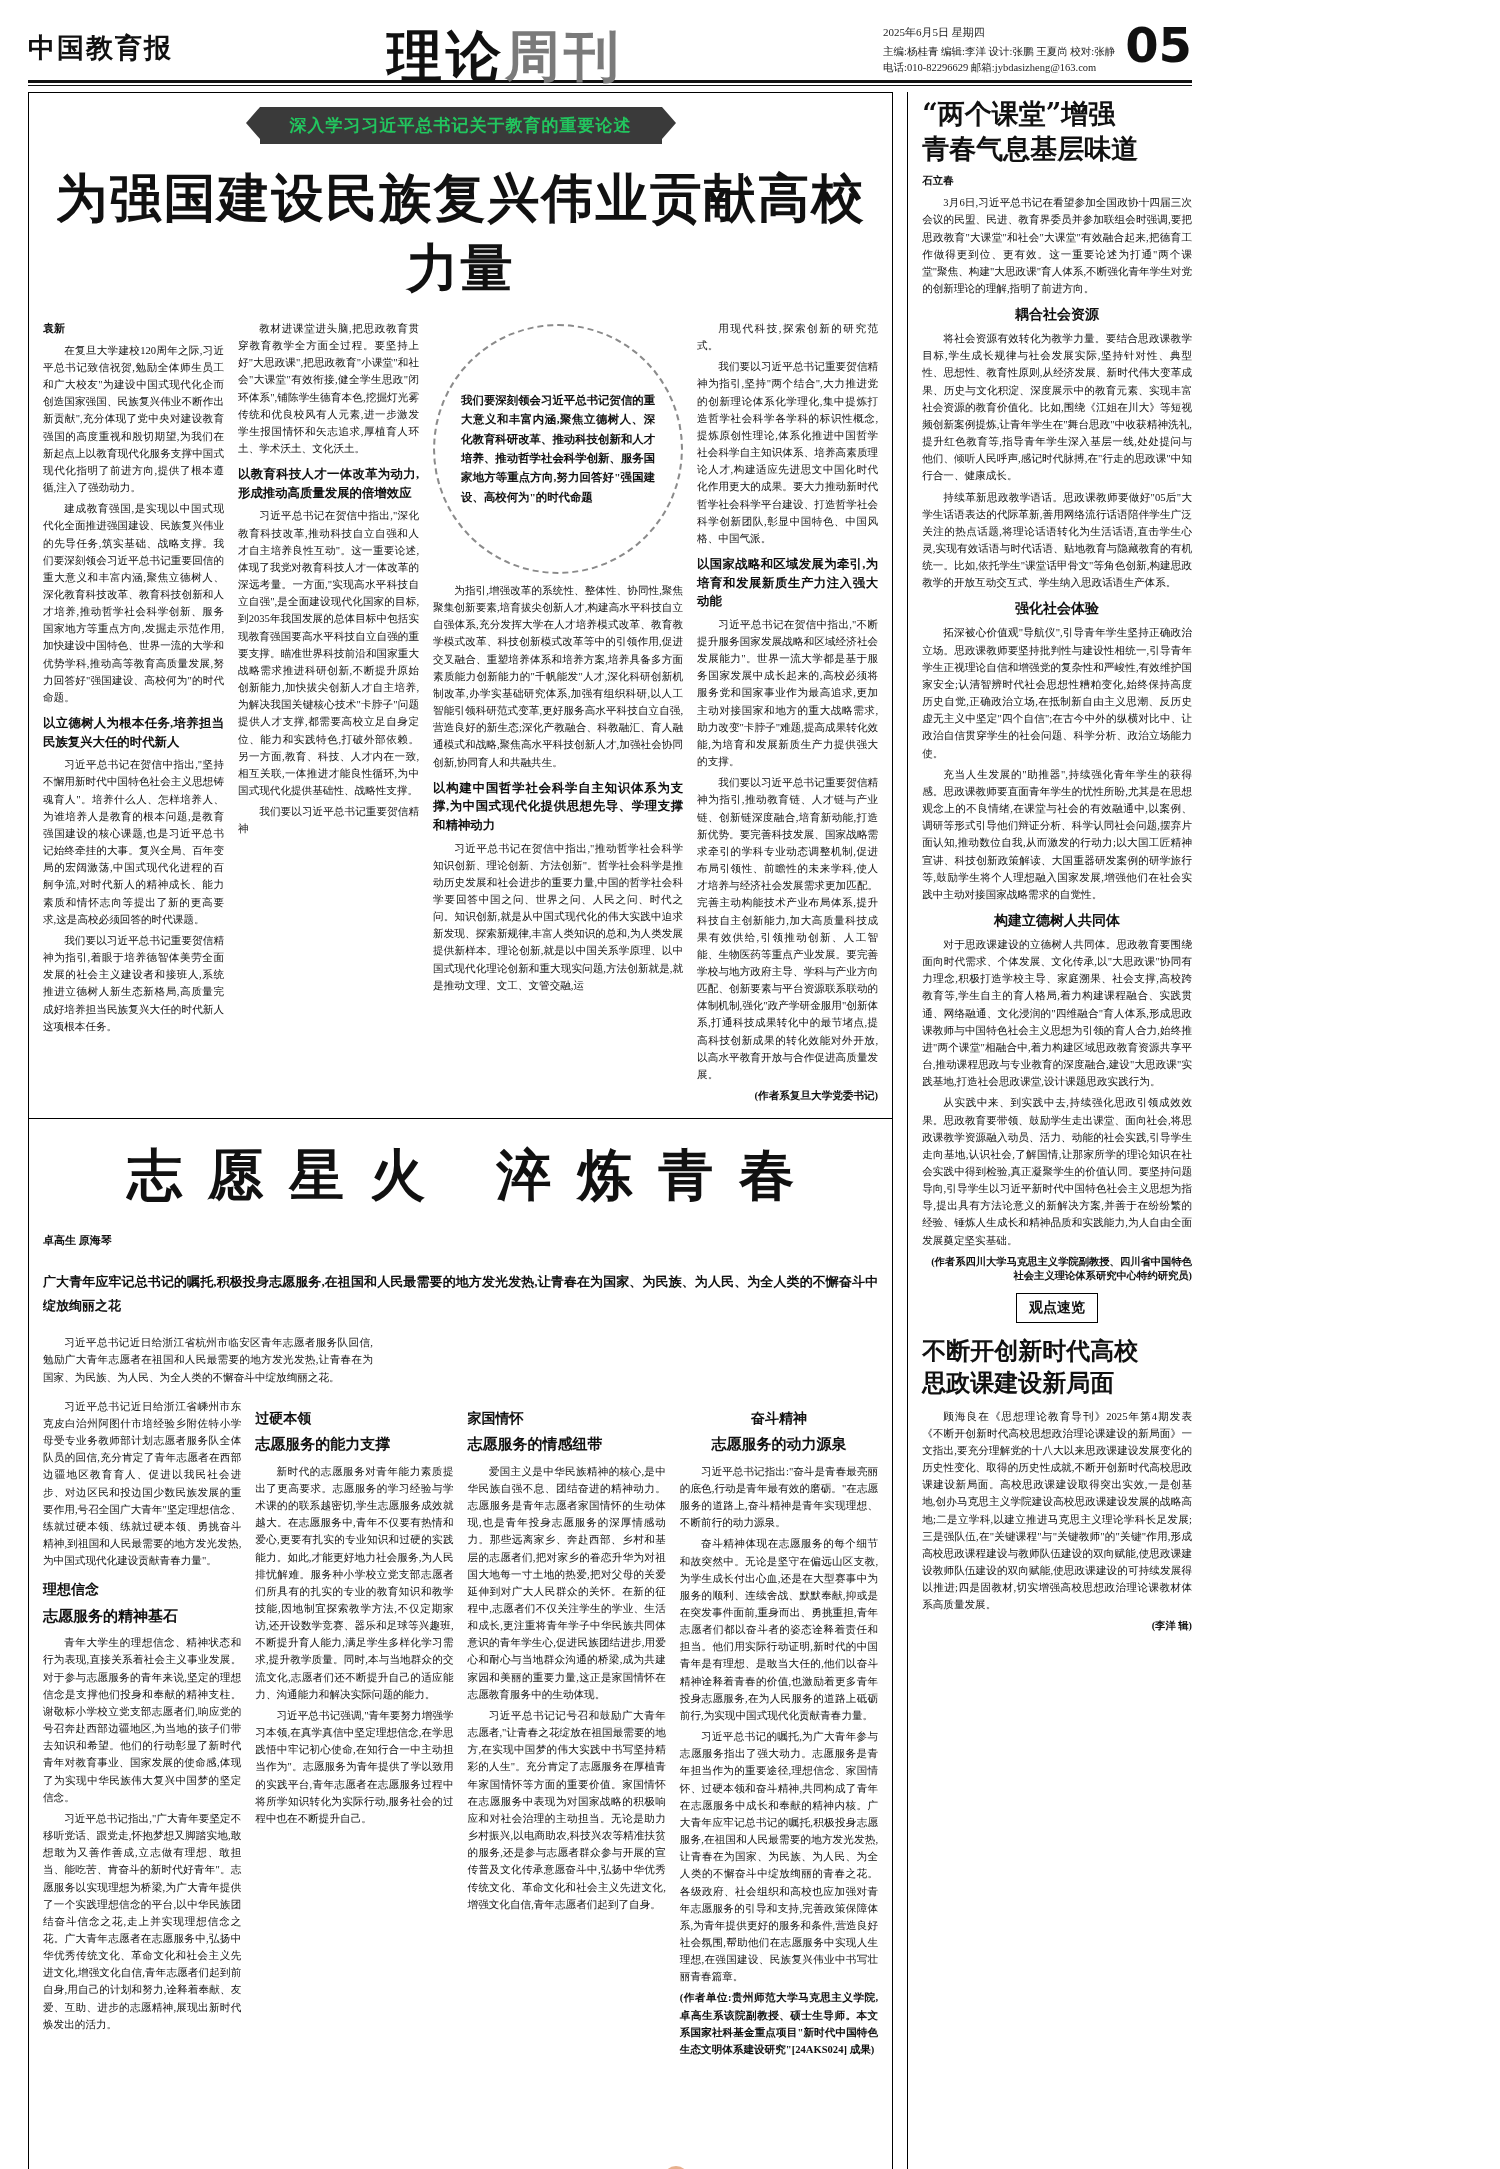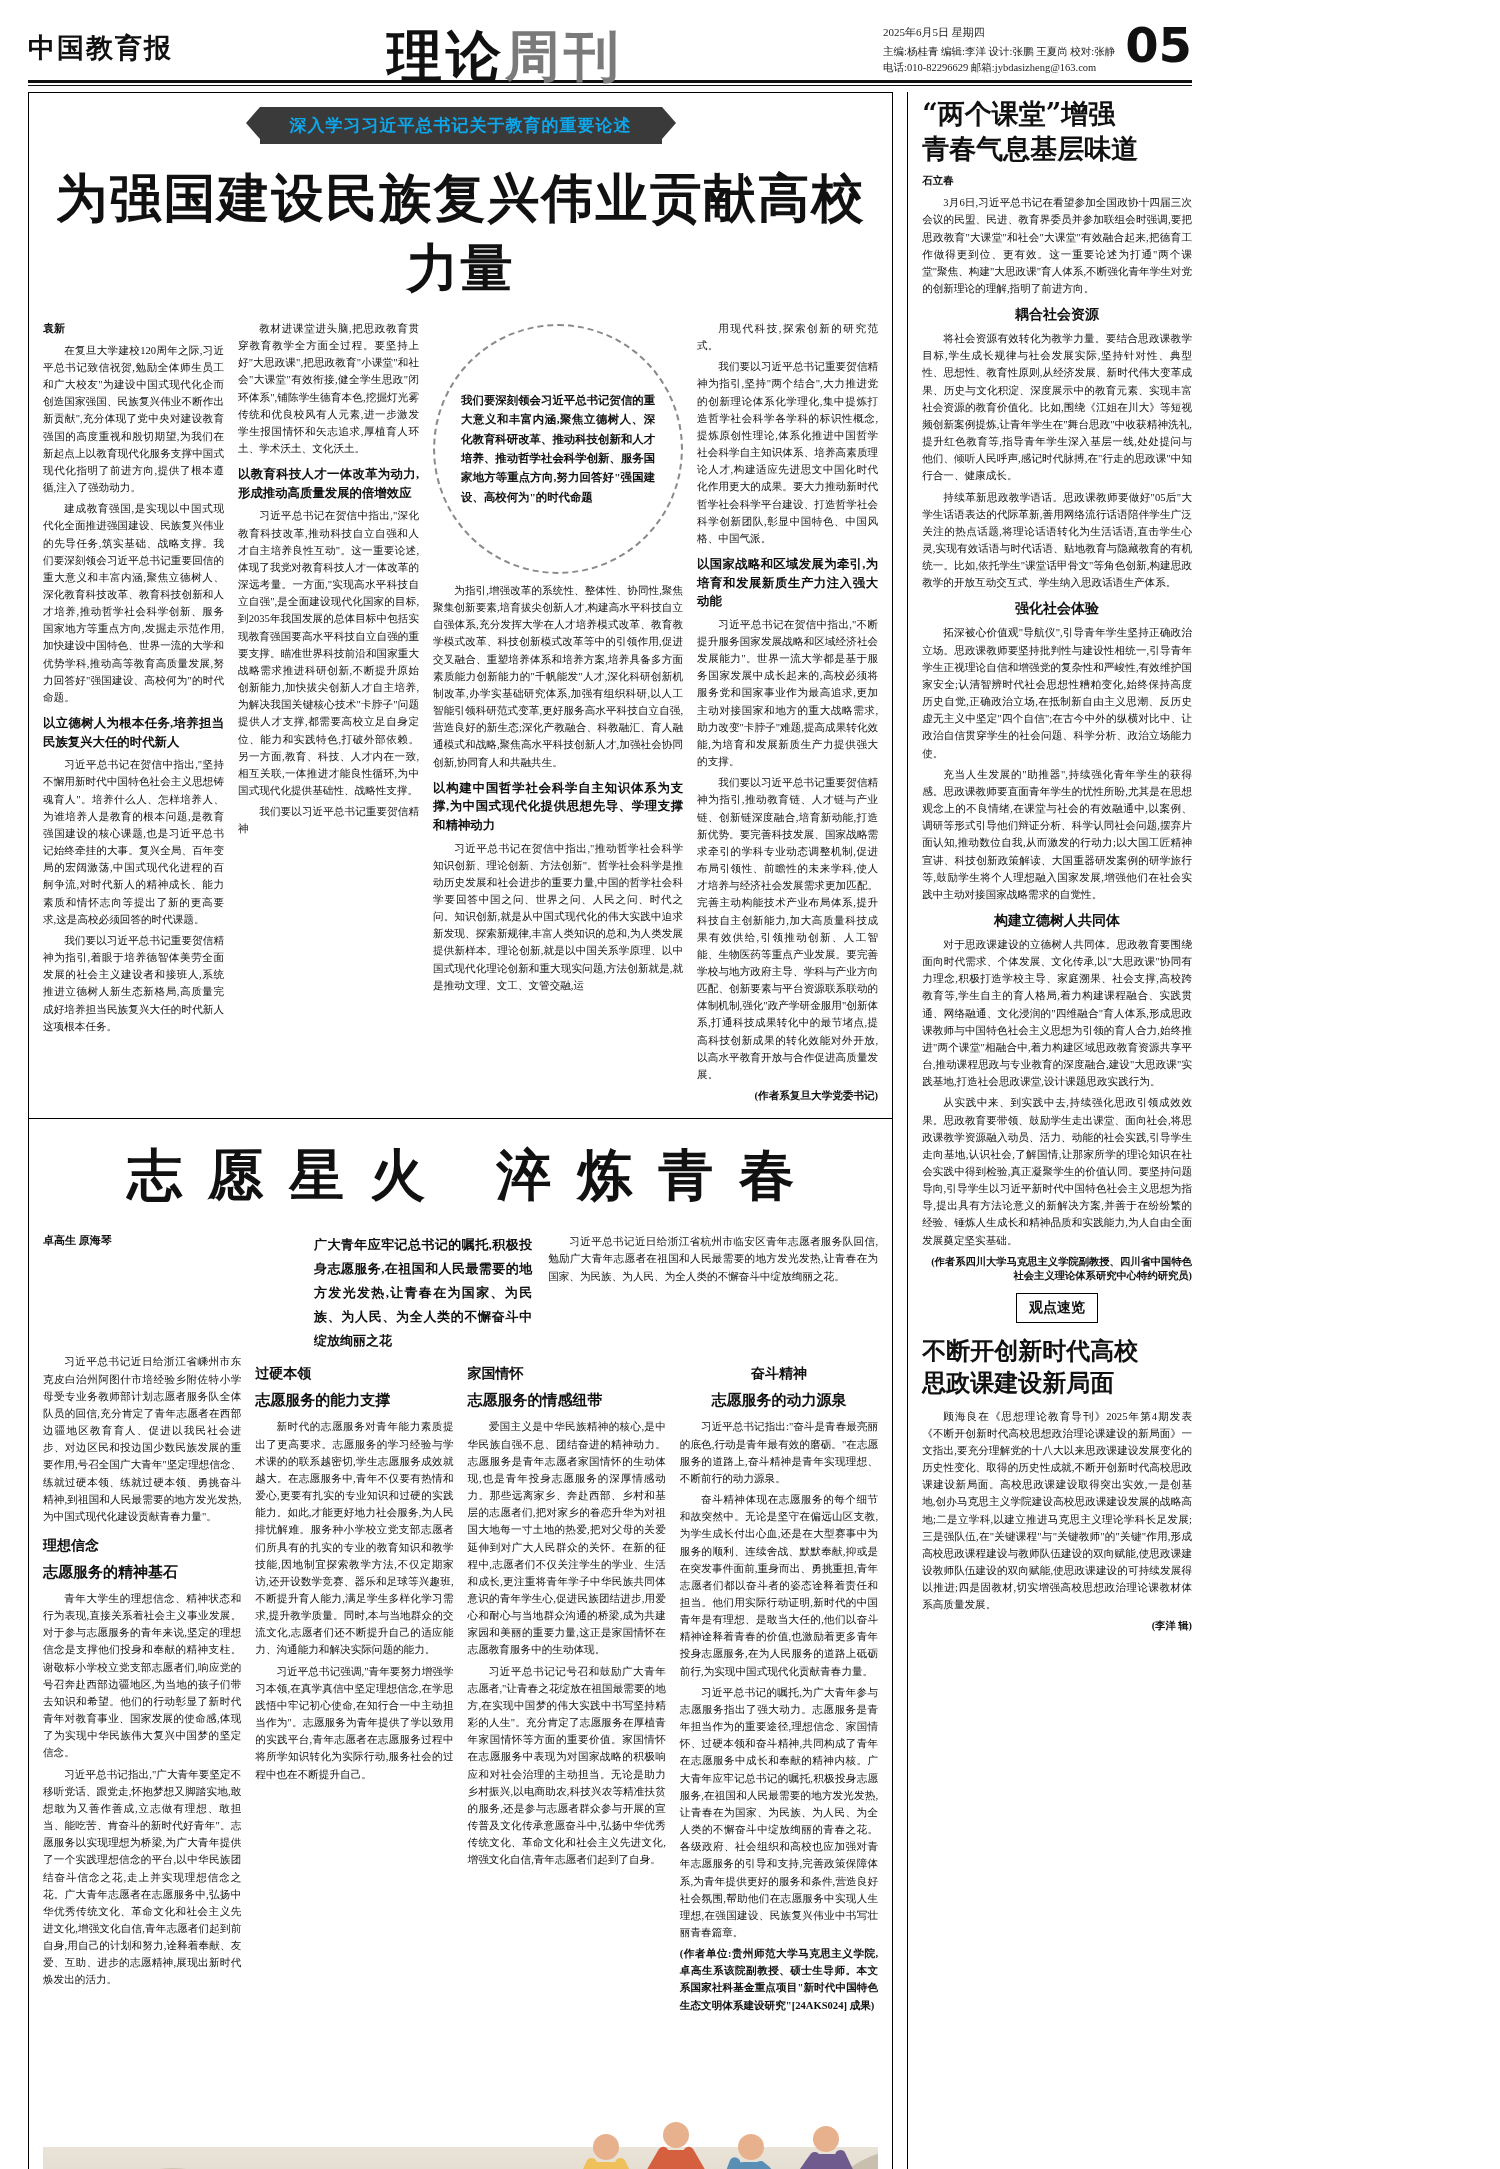--- a/index.html
+++ b/index.html
@@ -22,21 +22,21 @@
   .rule-thin{border-top:1px solid #111;margin:2px 6px 6px 6px;}
 
   
   .body-grid{display:flex;gap:14px;padding:0 6px;}
   .col-main{width:1090px;}
   .col-right{width:340px;border-left:1px solid #000;padding-left:14px;}
 
   
   .feature{border:1px solid #000;padding:10px 14px 10px 14px;box-sizing:border-box;}
   .banner-wrap{text-align:center;margin-top:4px;}
-  .banner{display:inline-block;background:#3a3a3a;color:#0ea5e9;font-size:17px;font-weight:bold;padding:7px 30px;letter-spacing:1px;position:relative;}
+  .banner{display:inline-block;background:#3a3a3a;color:#22c55e;font-size:17px;font-weight:bold;padding:7px 30px;letter-spacing:1px;position:relative;}
   .banner:before,.banner:after{content:"";position:absolute;top:0;width:0;height:0;border-top:16px solid transparent;border-bottom:16px solid transparent;}
   .banner:before{left:-14px;border-right:14px solid #3a3a3a;}
   .banner:after{right:-14px;border-left:14px solid #3a3a3a;}
   .head-main{text-align:center;font-size:52px;font-weight:bold;letter-spacing:2px;margin:20px 0 16px;font-family:"DejaVu Serif",serif;}
 
   .cols4{display:flex;gap:14px;font-size:10.6px;line-height:1.62;text-align:justify;}
   .cols4 > div{flex:1;}
   .byline{font-weight:bold;font-size:11px;margin-bottom:4px;}
   .sub{font-weight:bold;font-size:12.4px;line-height:1.5;margin:8px 0 5px;}
   p{margin:0 0 4px;text-indent:2em;}
@@ -142,21 +142,21 @@
             <p>习近平总书记在贺信中指出,"不断提升服务国家发展战略和区域经济社会发展能力"。世界一流大学都是基于服务国家发展中成长起来的,高校必须将服务党和国家事业作为最高追求,更加主动对接国家和地方的重大战略需求,助力改变"卡脖子"难题,提高成果转化效能,为培育和发展新质生产力提供强大的支撑。</p>
             <p>我们要以习近平总书记重要贺信精神为指引,推动教育链、人才链与产业链、创新链深度融合,培育新动能,打造新优势。要完善科技发展、国家战略需求牵引的学科专业动态调整机制,促进布局引领性、前瞻性的未来学科,使人才培养与经济社会发展需求更加匹配。完善主动构能技术产业布局体系,提升科技自主创新能力,加大高质量科技成果有效供给,引领推动创新、人工智能、生物医药等重点产业发展。要完善学校与地方政府主导、学科与产业方向匹配、创新要素与平台资源联系联动的体制机制,强化"政产学研金服用"创新体系,打通科技成果转化中的最节堵点,提高科技创新成果的转化效能对外开放,以高水平教育开放与合作促进高质量发展。</p>
             <p class="nt" style="text-align:right;font-weight:bold;">(作者系复旦大学党委书记)</p>
           </div>
         </div>
       </div>
 
       <div class="feature2">
         <div class="head-mid">志愿星火 淬炼青春</div>
 
-        <div style="display:flex;gap:16px;align-items:flex-start;">
+        <div style="display:flex;gap:16px;align-items:flex-start;margin-bottom:8px;flex-direction:column;">
           <div style="width:255px;">
             <div class="authors">卓高生 原海琴</div>
           </div>
           <div style="flex:1;">
             <div class="lead-box">广大青年应牢记总书记的嘱托,积极投身志愿服务,在祖国和人民最需要的地方发光发热,让青春在为国家、为民族、为人民、为全人类的不懈奋斗中绽放绚丽之花</div>
           </div>
           <div style="width:330px;font-size:10.6px;line-height:1.62;text-align:justify;">
             <p>习近平总书记近日给浙江省杭州市临安区青年志愿者服务队回信,勉励广大青年志愿者在祖国和人民最需要的地方发光发热,让青春在为国家、为民族、为人民、为全人类的不懈奋斗中绽放绚丽之花。</p>
           </div>
         </div>

